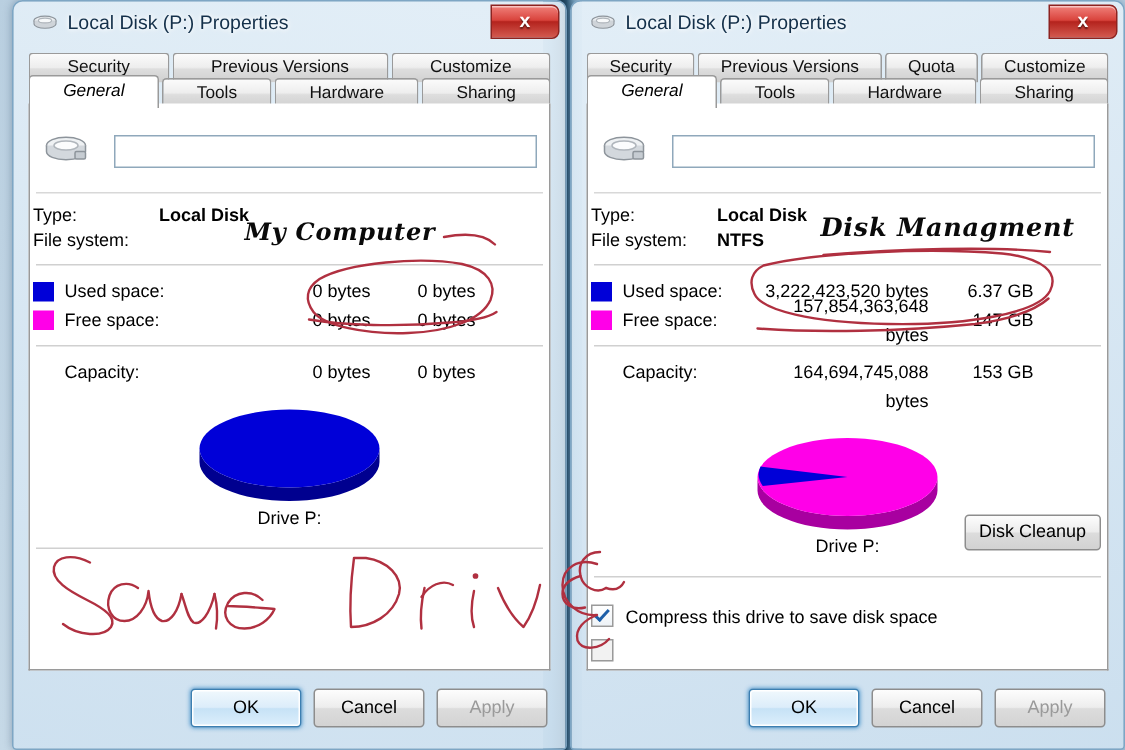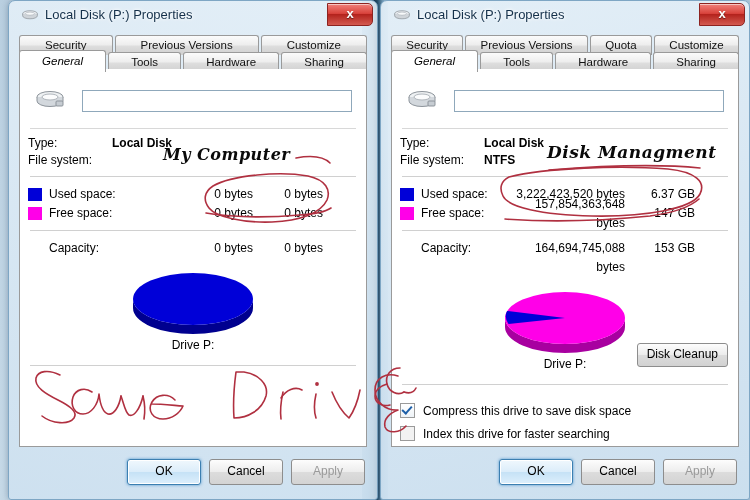--- a/index.html
+++ b/index.html
@@ -46,21 +46,21 @@
   }
   .tab:last-child{margin-right:0;}
   .tab.active{
     background:#fff;border-color:#9a9a9a;color:#000;position:relative;z-index:5;
     height:21px;line-height:20px;margin-top:-2px;font-style:italic;
   }
 
   
   .page{position:absolute;left:10px;right:10px;top:68px;bottom:52px;
     background:#fff;border:1px solid #9a9a9a;border-top:none;}
-  .page-inner{position:absolute;left:0;right:0;top:0;bottom:0;padding:10px 8px;}
+  .page-inner{position:absolute;left:0;right:0;top:0;bottom:0;padding:10px 2px;}
 
   .drive-row{display:flex;align-items:center;height:36px;margin-top:4px;}
   .hdd-icon{width:34px;height:26px;margin-left:6px;margin-right:14px;flex:0 0 auto;}
   .label-input{flex:1 1 auto;height:20px;border:1px solid #8fa8bb;background:#fff;
     margin-right:6px;}
 
   .hr{height:1px;background:#d8d8d8;margin:9px 2px 6px 2px;}
   .hr2{height:1px;background:#d0d0d0;margin:7px 2px 8px 2px;}
 
   .kv{display:flex;font-size:12px;color:#000;line-height:17px;}
@@ -307,21 +307,20 @@
 
         <div class="hr2"></div>
 
         <div class="checks">
           <div class="chk-row">
             <span class="chk on"></span>
             <span>Compress this drive to save disk space</span>
           </div>
           <div class="chk-row">
             <span class="chk off"></span>
-            <span>Index this drive for faster searching</span>
           </div>
         </div>
       </div>
     </div>
 
     <div class="footer">
       <div class="btns">
         <div class="btn default">OK</div>
         <div class="btn">Cancel</div>
         <div class="btn disabled">Apply</div>

